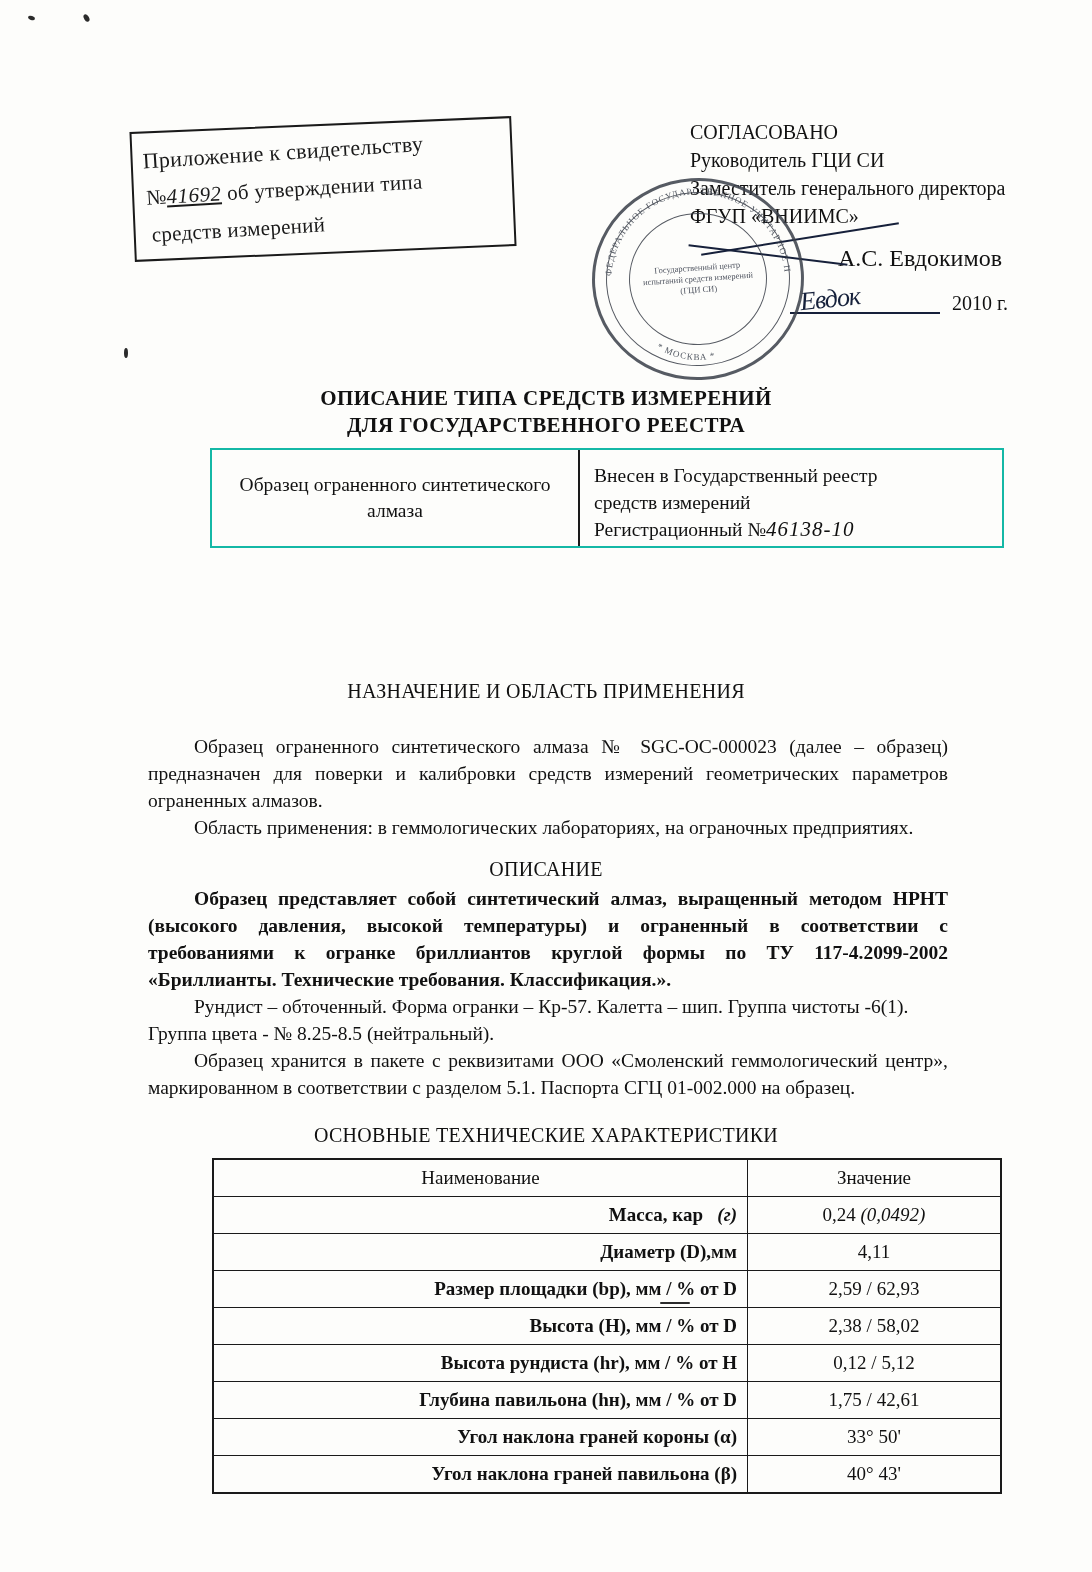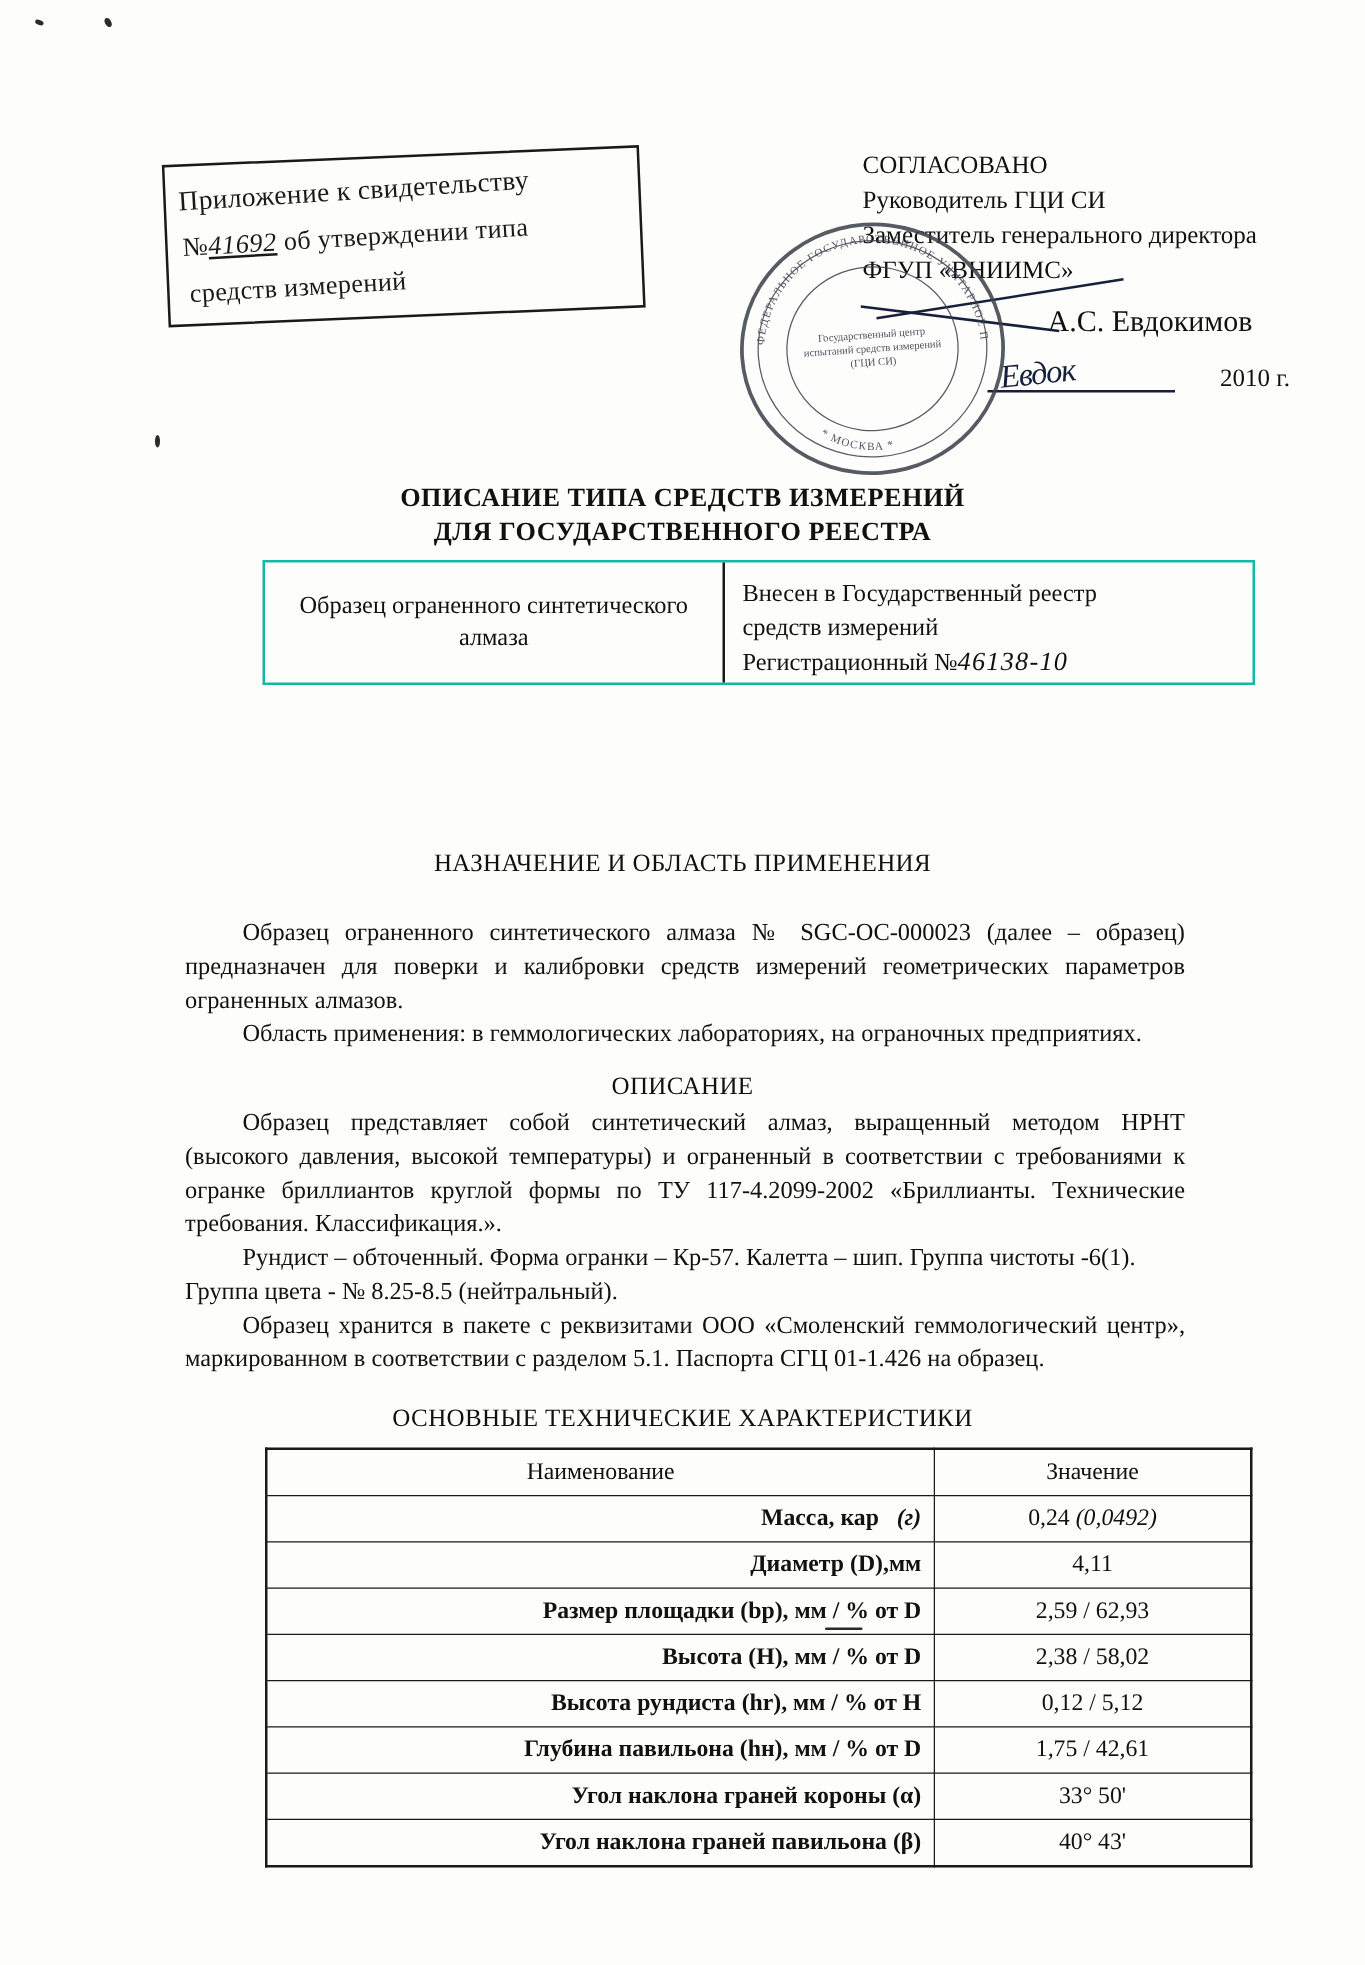--- a/index.html
+++ b/index.html
@@ -70,21 +70,20 @@
     position: absolute;
     left: 838px;
     top: 245px;
     font-size: 24px;
   }
   .sign-date {
     position: absolute;
     left: 952px;
     top: 292px;
     font-size: 20px;
-    margin-left: 24px;
   }
   .sign-scribble {
     position: absolute;
     left: 800px;
     top: 280px;
     width: 140px;
     height: 34px;
     font-family: "Liberation Serif", serif;
     font-style: italic;
     font-size: 26px;
@@ -298,30 +297,30 @@
   <div class="para" style="top:733px;">
     <span class="indent"></span><span>Образец ограненного синтетического алмаза № SGC-OC-000023 (далее – образец) предназначен для поверки и калибровки средств измерений геометрических параметров ограненных алмазов.</span>
   </div>
 
   <div class="para" style="top:814px;">
     <span class="indent"></span><span>Область применения: в геммологических лабораториях, на ограночных предприятиях.</span>
   </div>
 
   <div class="section-h" style="top:858px;">ОПИСАНИЕ</div>
 
-  <div class="para" style="top:885px;">
+  <div class="para" style="top:885px;font-weight:bold;">
     <span class="indent"></span><span>Образец представляет собой синтетический алмаз, выращенный методом НРНТ (высокого давления, высокой температуры) и ограненный в соответствии с требованиями к огранке бриллиантов круглой формы  по ТУ 117-4.2099-2002 «Бриллианты. Технические требования. Классификация.».</span>
   </div>
 
   <div class="para" style="top:993px; text-align:left;">
     <span class="indent"></span><span>Рундист – обточенный. Форма огранки – Кр-57. Калетта – шип. Группа чистоты -6(1). Группа цвета -  № 8.25-8.5 (нейтральный).</span>
   </div>
 
   <div class="para" style="top:1047px;">
-    <span class="indent"></span><span>Образец   хранится   в пакете с реквизитами ООО «Смоленский геммологический центр», маркированном в соответствии с разделом 5.1. Паспорта СГЦ 01-1.426 на образец.</span>
+    <span class="indent"></span><span>Образец   хранится   в пакете с реквизитами ООО «Смоленский геммологический центр», маркированном в соответствии с разделом 5.1. Паспорта СГЦ 01-002.000 на образец.</span>
   </div>
 
   <div class="section-h" style="top:1124px;">ОСНОВНЫЕ ТЕХНИЧЕСКИЕ ХАРАКТЕРИСТИКИ</div>
 
   <table class="chars">
     <thead>
       <tr>
         <th>Наименование</th>
         <th class="val">Значение</th>
       </tr>

